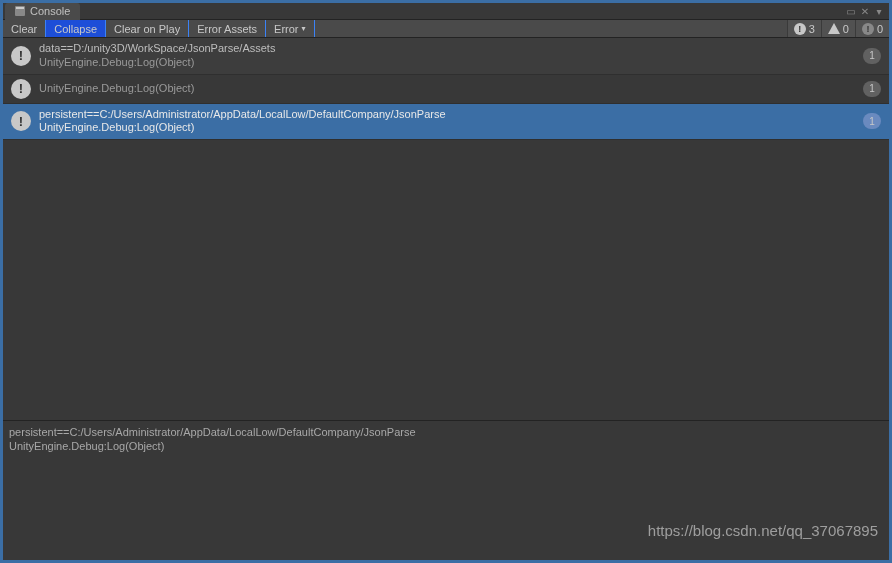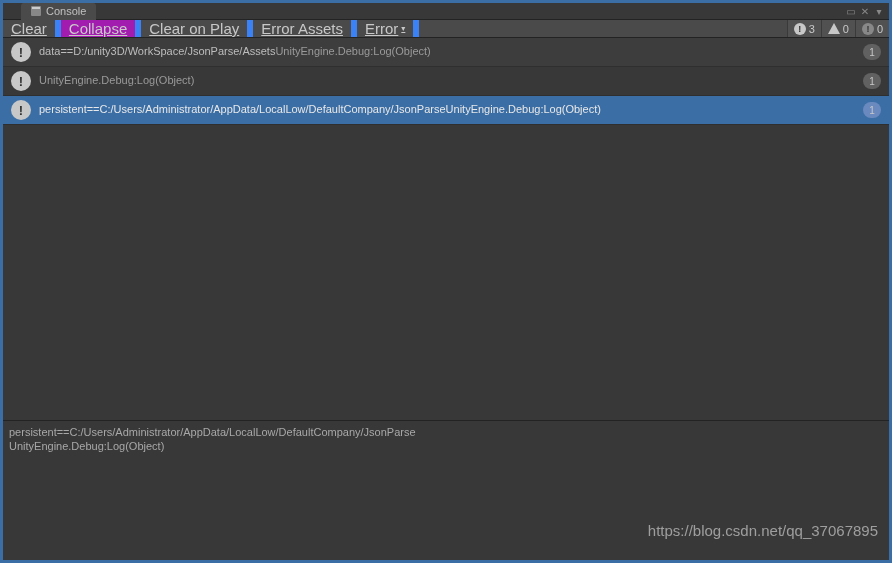--- a/index.html
+++ b/index.html
@@ -1,42 +1,42 @@
 <!DOCTYPE html>
 <html><head>
 <meta charset="utf-8">
 <style>
 * { margin: 0; padding: 0; box-sizing: border-box; font-family: Arial, sans-serif; }
 body { background: #1a1a1a; width: 892px; height: 563px; overflow: hidden; }
 .window { width: 892px; height: 563px; border: 3px solid #3b6ea5; background: #383838; display: flex; flex-direction: column; }
 .titlebar { height: 17px; background: #383838; display: flex; align-items: center; border-bottom: 1px solid #232323; }
-.tab { background: #4a4a4a; height: 17px; padding: 0 10px; display: flex; align-items: center; gap: 5px; border-top-left-radius: 3px; border-top-right-radius: 3px; margin-left: 18px; }
+.tab { background: #4a4a4a; height: 17px; padding: 0 10px; display: flex; align-items: center; gap: 5px; border-top-left-radius: 3px; border-top-right-radius: 3px; margin-left: 2px; }
 .tab-icon { width: 10px; height: 10px; display: inline-flex; }
 .tab-label { color: #c0c0c0; font-size: 11px; }
 .winbtns { margin-left: auto; display: flex; gap: 2px; padding-right: 4px; }
 .winbtn { width: 12px; height: 12px; color: #888; font-size: 10px; display: flex; align-items: center; justify-content: center; cursor: pointer; }
 .toolbar { height: 18px; background: #4a4a4a; display: flex; align-items: stretch; border-bottom: 1px solid #232323; }
-.tbtn { padding: 0 8px; color: #c8c8c8; font-size: 15px; display: flex; align-items: center; border-right: 6px solid #3b82f6; cursor: pointer; text-decoration: underline; }
-.tbtn.active { background: #a21caf; }
+.tbtn { padding: 0 8px; color: #c8c8c8; font-size: 11px; display: flex; align-items: center; border-right: 1px solid #3b82f6; cursor: pointer; }
+.tbtn.active { background: #1d4ed8; }
 .tbtn.drop::after { content: "▾"; margin-left: 3px; font-size: 8px; }
 .spacer { flex: 1; }
 .counter { display: flex; align-items: center; padding: 0 6px; gap: 3px; border-left: 1px solid #3a3a3a; background: #515151; }
 .counter .ico { width: 12px; height: 12px; border-radius: 50%; display: flex; align-items: center; justify-content: center; font-size: 9px; font-weight: bold; color: #333; }
 .counter .ico.info { background: #c8c8c8; }
 .counter .ico.warn { background: transparent; width: 0; height: 0; border-left: 6px solid transparent; border-right: 6px solid transparent; border-bottom: 11px solid #c8c8c8; border-radius: 0; }
 .counter .ico.err { background: #888; }
 .counter .num { color: #c8c8c8; font-size: 11px; }
 .loglist { flex: 0 0 auto; }
 .logrow { display: flex; align-items: center; padding: 4px 8px; gap: 8px; border-bottom: 1px solid #2f2f2f; cursor: pointer; }
 .logrow.r0 { background: #3d3d3d; }
 .logrow.r1 { background: #383838; }
 .logrow.sel { background: #3b6ea5; }
 .logicon { width: 20px; height: 20px; border-radius: 50%; background: #c8c8c8; display: flex; align-items: center; justify-content: center; flex-shrink: 0; }
 .logicon::after { content: "!"; color: #333; font-weight: bold; font-size: 13px; }
-.logtext { flex: 1; display: flex; flex-direction: row; line-height: 1.25; }
+.logtext { flex: 1; display: flex; flex-direction: column; line-height: 1.25; }
 .logtext .l1 { color: #bdbdbd; font-size: 11px; }
 .logtext .l2 { color: #9a9a9a; font-size: 11px; }
 .logrow.sel .l1, .logrow.sel .l2 { color: #e8e8e8; }
 .badge { min-width: 18px; height: 16px; border-radius: 10px; background: #616161; color: #c8c8c8; font-size: 10px; display: flex; align-items: center; justify-content: center; flex-shrink: 0; }
 .logrow.sel .badge { background: #6a8abf; }
 .fillspace { flex: 1; background: #383838; }
 .detail { border-top: 1px solid #232323; background: #383838; padding: 4px 6px; color: #a8a8a8; font-size: 11px; line-height: 1.3; height: 140px; }
 .watermark { position: absolute; right: 14px; bottom: 24px; color: #b0b0b0; font-size: 15px; opacity: 0.85; pointer-events: none; }
 </style>
 </head>

